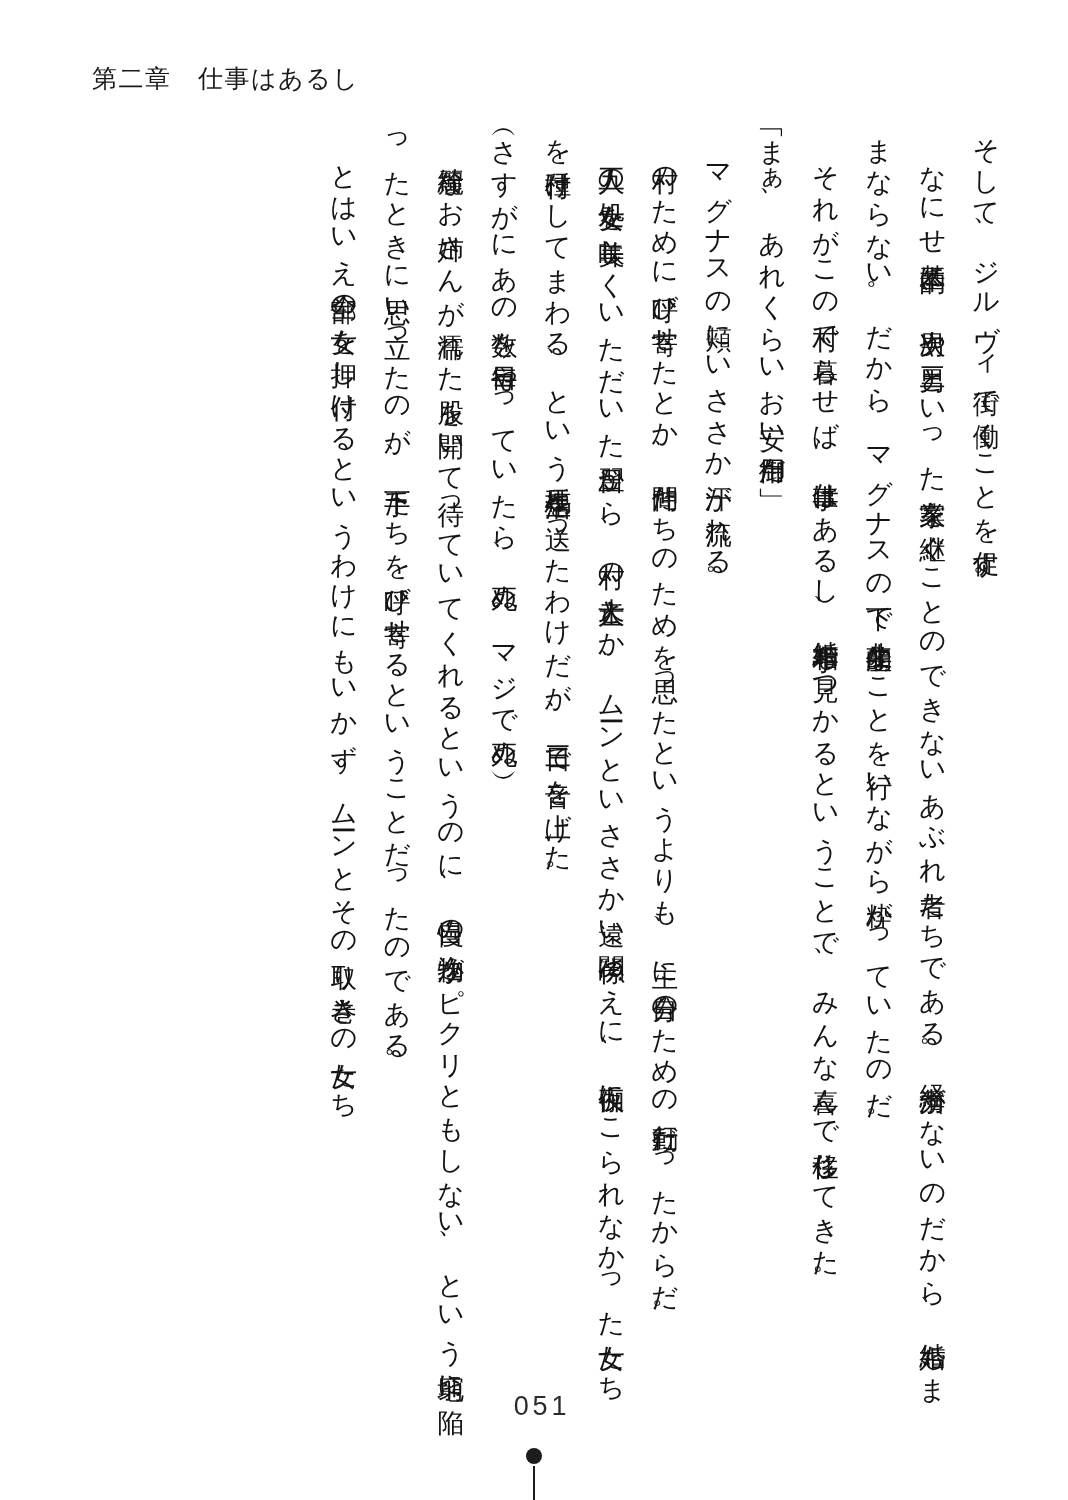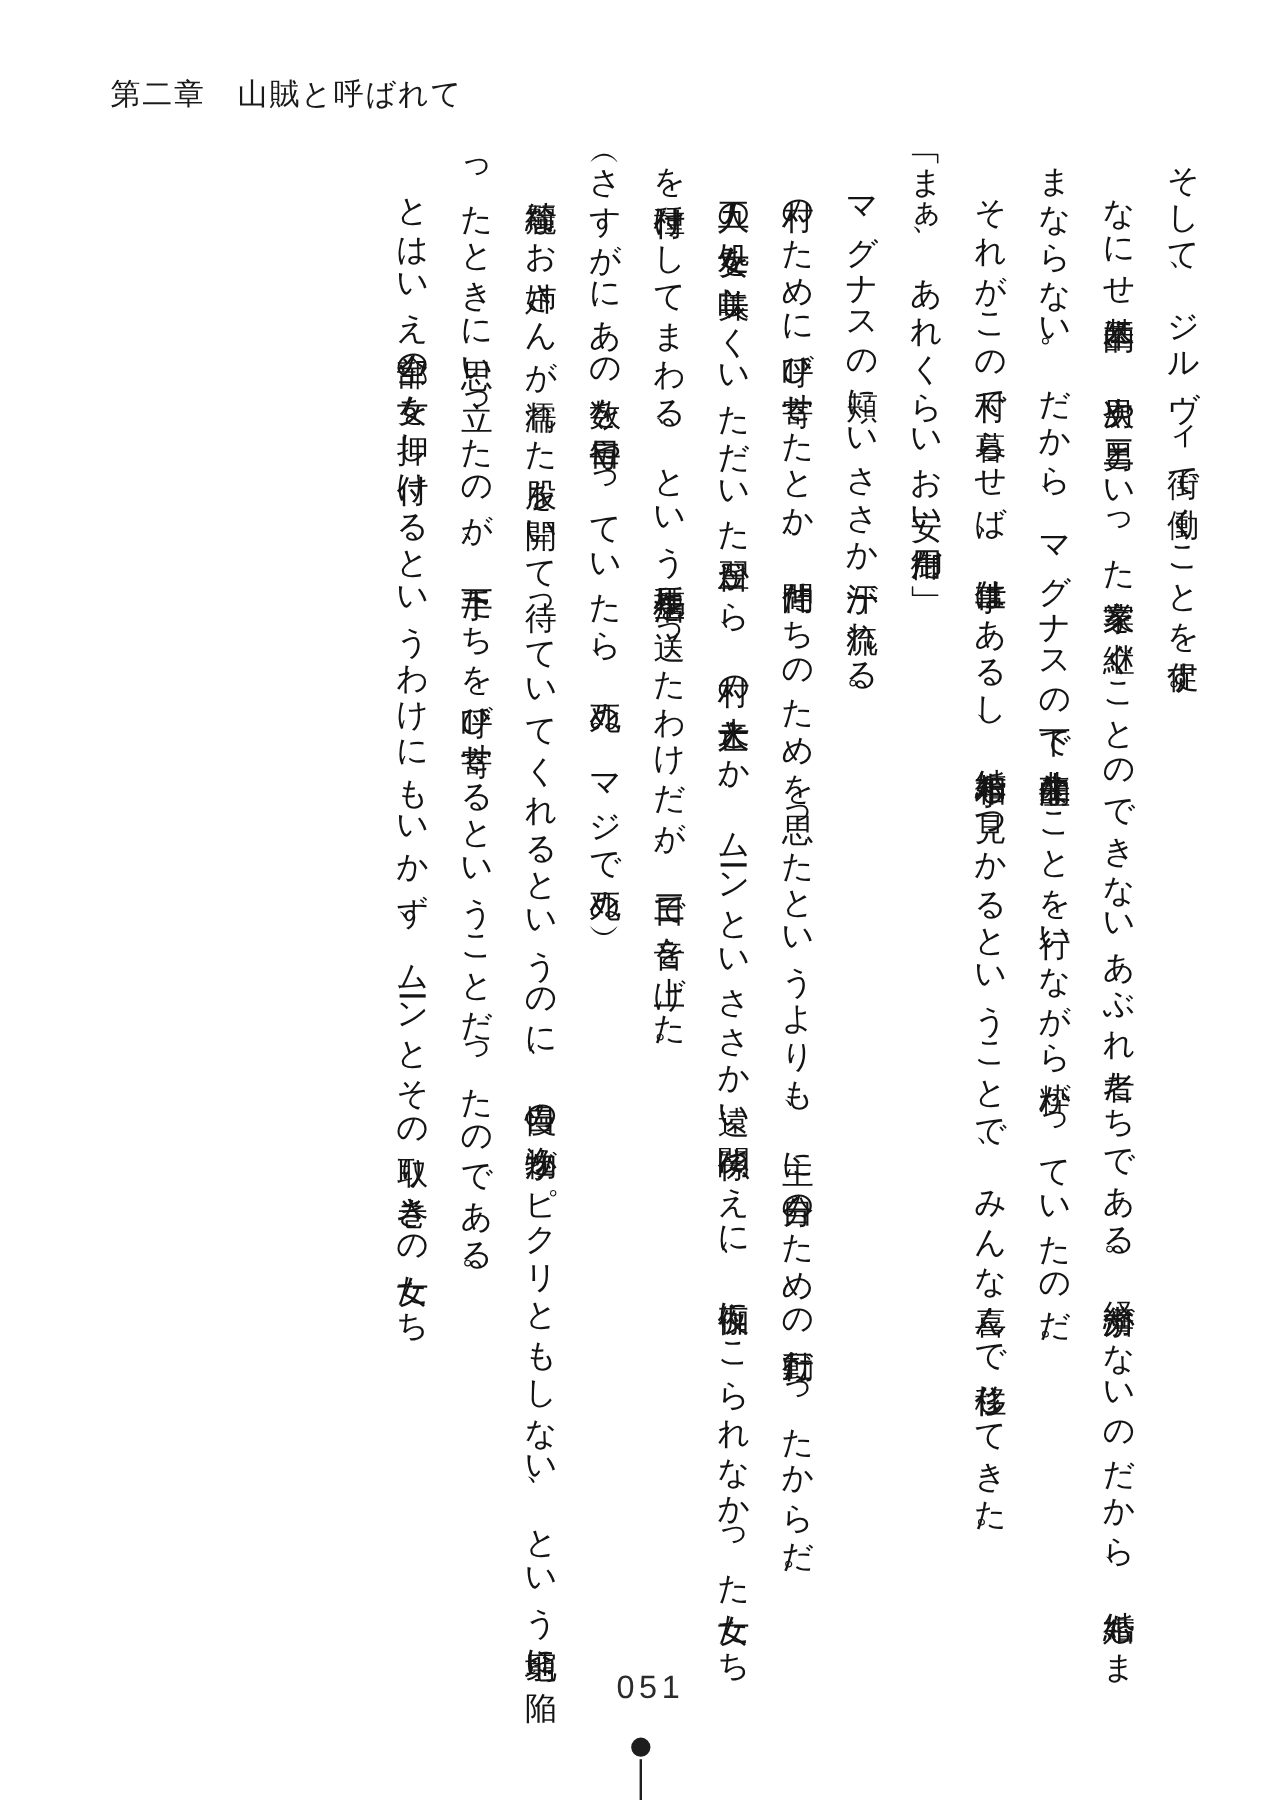--- a/index.html
+++ b/index.html
@@ -84,21 +84,21 @@
     height: 34px;
     margin-left: -1px;
     background: #1d1d1d;
   }
 </style>
 </head>
 <body>
 
 <div class="page">
 
-  <div class="running-head">第二章　山賊と呼ばれて</div>
+  <div class="running-head">第二章　仕事はあるし</div>
 
   <div class="body-block">
     <p class="noindent">そして、ジルヴィ街で働くことを促す。</p>
     <p>なにせ基本的に、次男や三男といった家業を継ぐことのできないあぶれ者たちである。経済力がないのだから、結婚もままならない。だから、マグナスの下で非生産的なことを行いながら粋がっていたのだ。</p>
     <p>それがこの村で暮らせば、仕事はあるし、結婚相手も見つかるということで、みんな喜んで移住してきた。</p>
     <p class="noindent">「まぁ、あれくらいお安い御用だ」</p>
     <p>マグナスの頬にいささか汗が流れる。</p>
     <p>村のために呼び寄せたとか、仲間たちのためを思ったというよりも、主に自分のための行動だったからだ。</p>
     <p>五人の処女を美味しくいただいた翌日から、村の未亡人とか、ムーンといささか遠い関係ゆえに、夜伽にこられなかった女たちを種付けしてまわる、という種馬生活を送ったわけだが、三日で音を上げた。</p>
     <p class="noindent">（さすがにあの数を毎日やっていたら、死ぬ。マジで死ぬ）</p>

